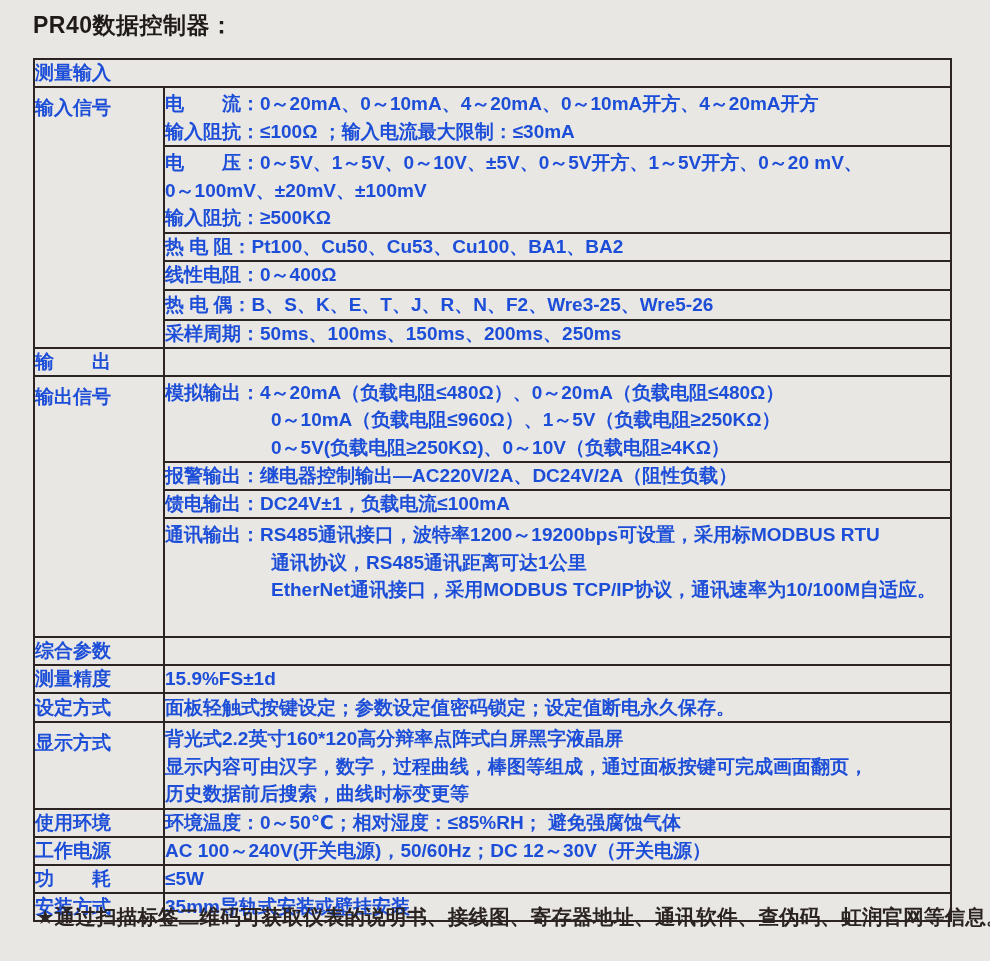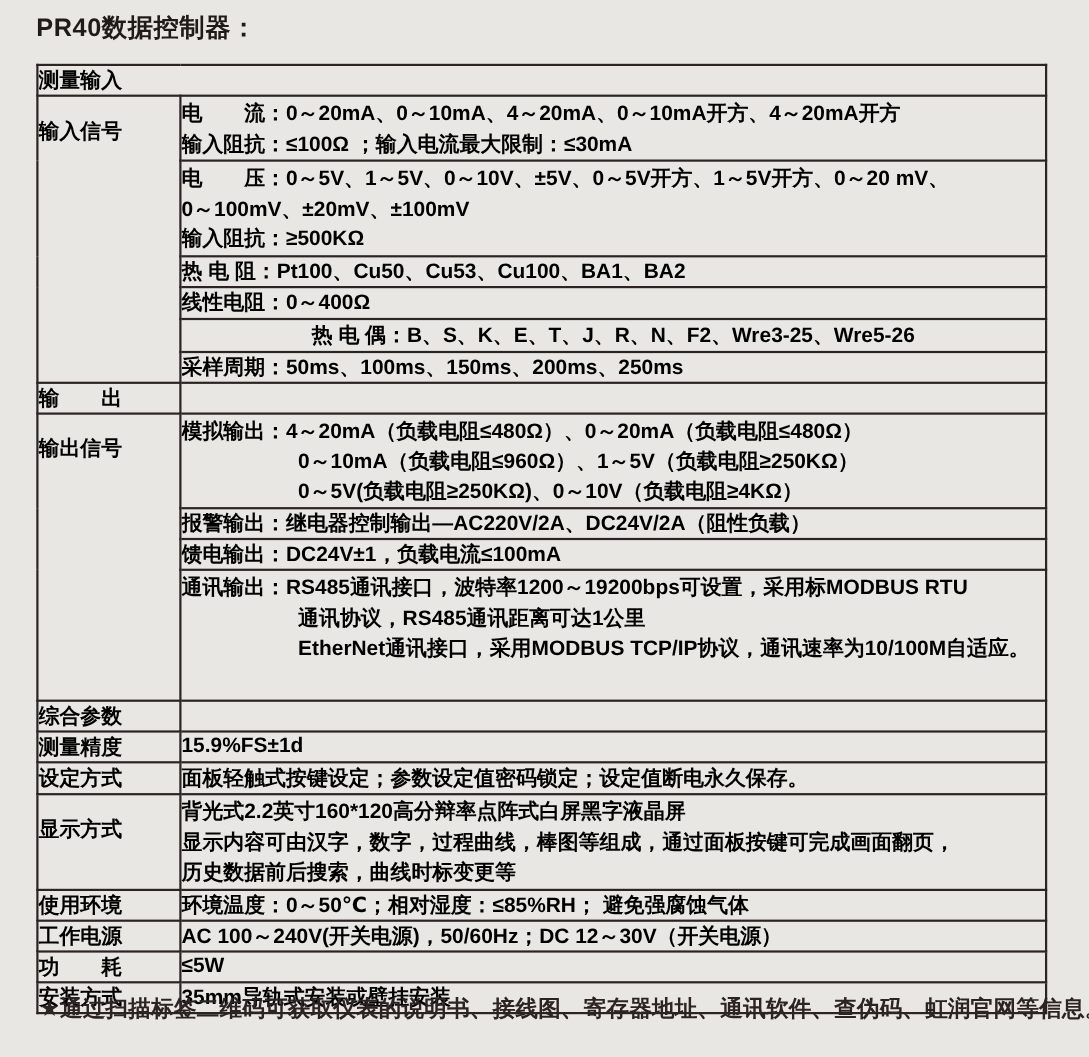--- a/index.html
+++ b/index.html
@@ -32,48 +32,48 @@
     top: 58px;
     width: 919px;
     border-collapse: collapse;
     table-layout: fixed;
     border: 2px solid #2b2422;
   }
   table.spec td {
     border: 2px solid #2b2422;
     font-size: 19px;
     font-weight: bold;
-    color: #000000;
+    color: #1d4ed8;
     padding: 0;
     overflow: hidden;
     white-space: nowrap;
     margin-top: 24px;
   }
   col.c1 { width: 130px; }
   
   tr.h27 { height: 27px; }
   tr.h56 { height: 56px; }
   tr.h82 { height: 82px; }
   tr.h28 { height: 16px; }
   tr.h29 { height: 29px; }
-  tr.h30 { height: 30px; text-align: center; }
+  tr.h30 { height: 30px; }
   tr.h31 { height: 19px; padding-left: 48px; }
   tr.h23 { height: 23px; }
   tr.h86 { height: 86px; border-radius: 19px; }
   tr.h99 { height: 119px; }
   tr.h85 { height: 85px; }
   
   td.label {
     font-size: 20px;
     padding-left: 22px;
     vertical-align: middle;
   }
   td.label.top {
     vertical-align: top;
-    padding-top: 18px;
+    padding-top: 7px;
   }
   
   td.content {
     padding-left: 9px;
     padding-right: 4px;
     vertical-align: middle;
   }
   td.content.lines {
     vertical-align: top;
     padding-top: 2px;

